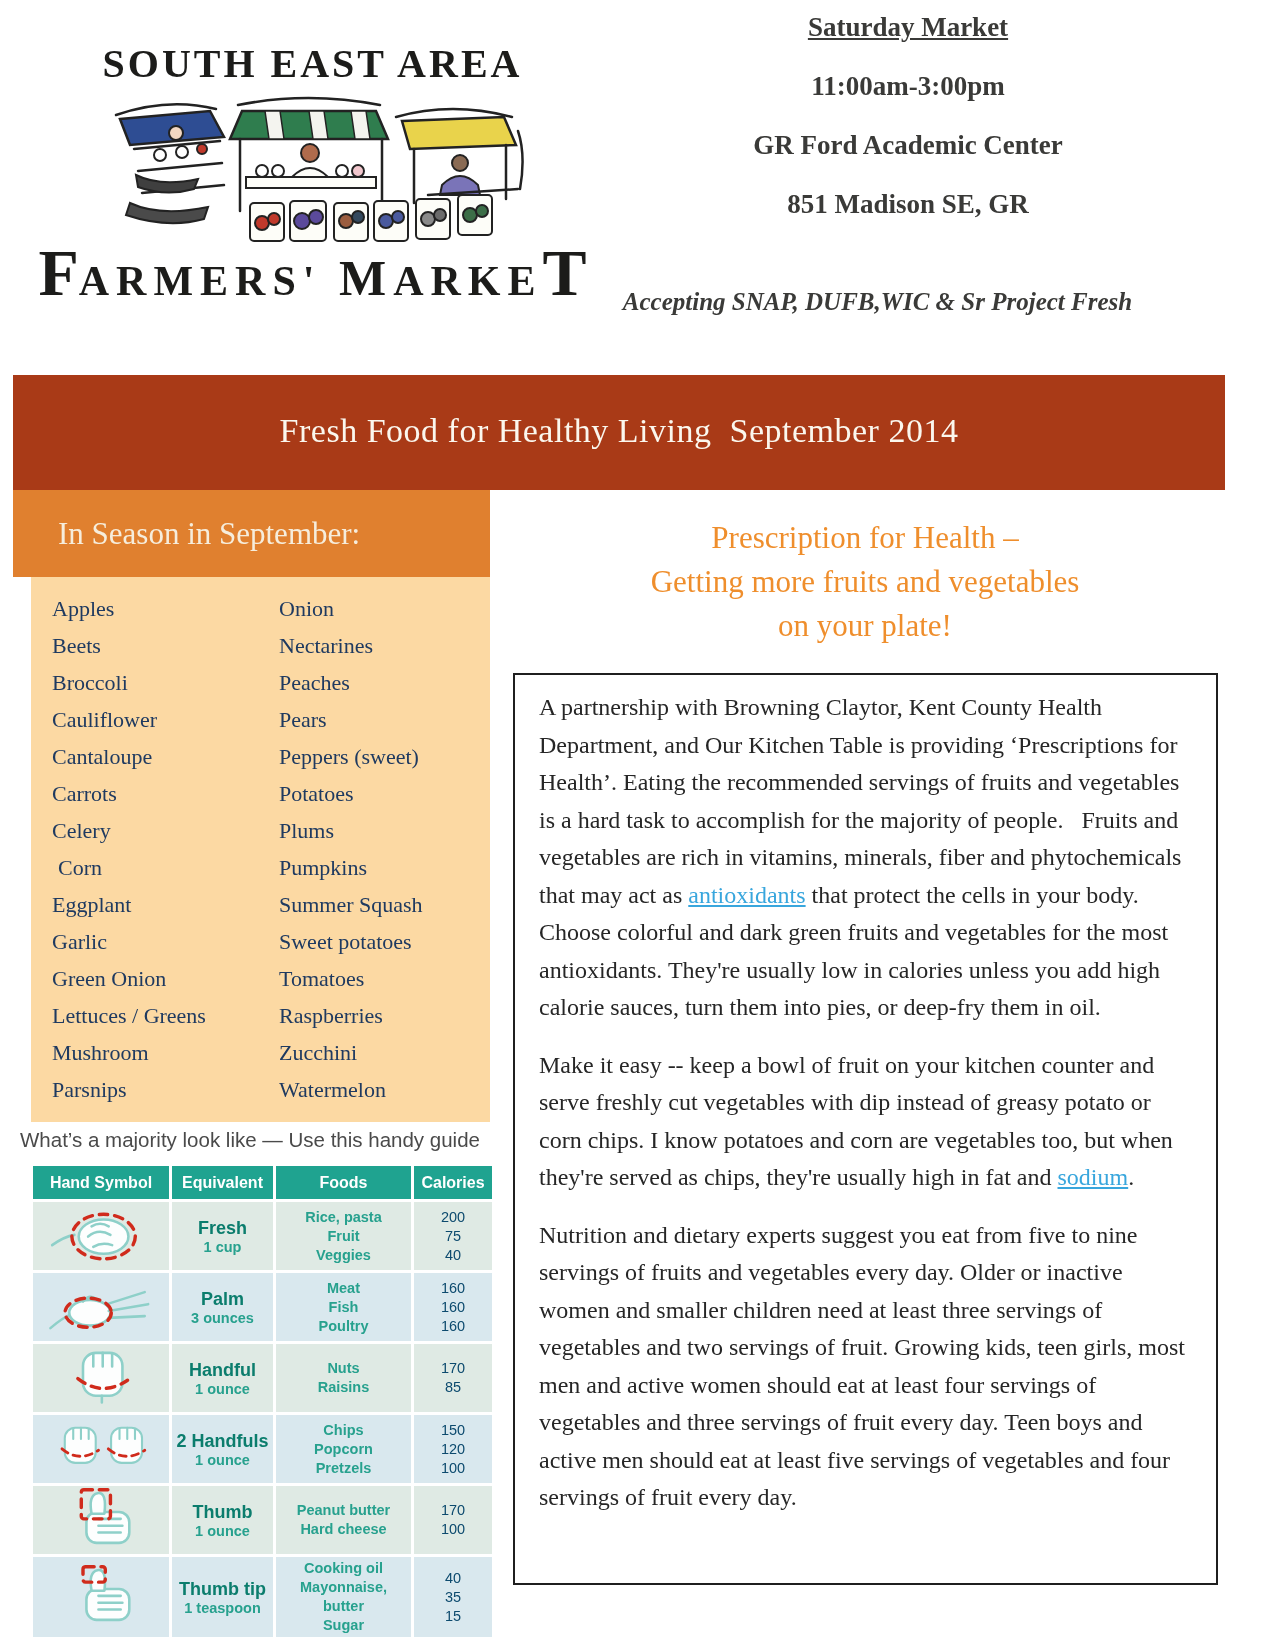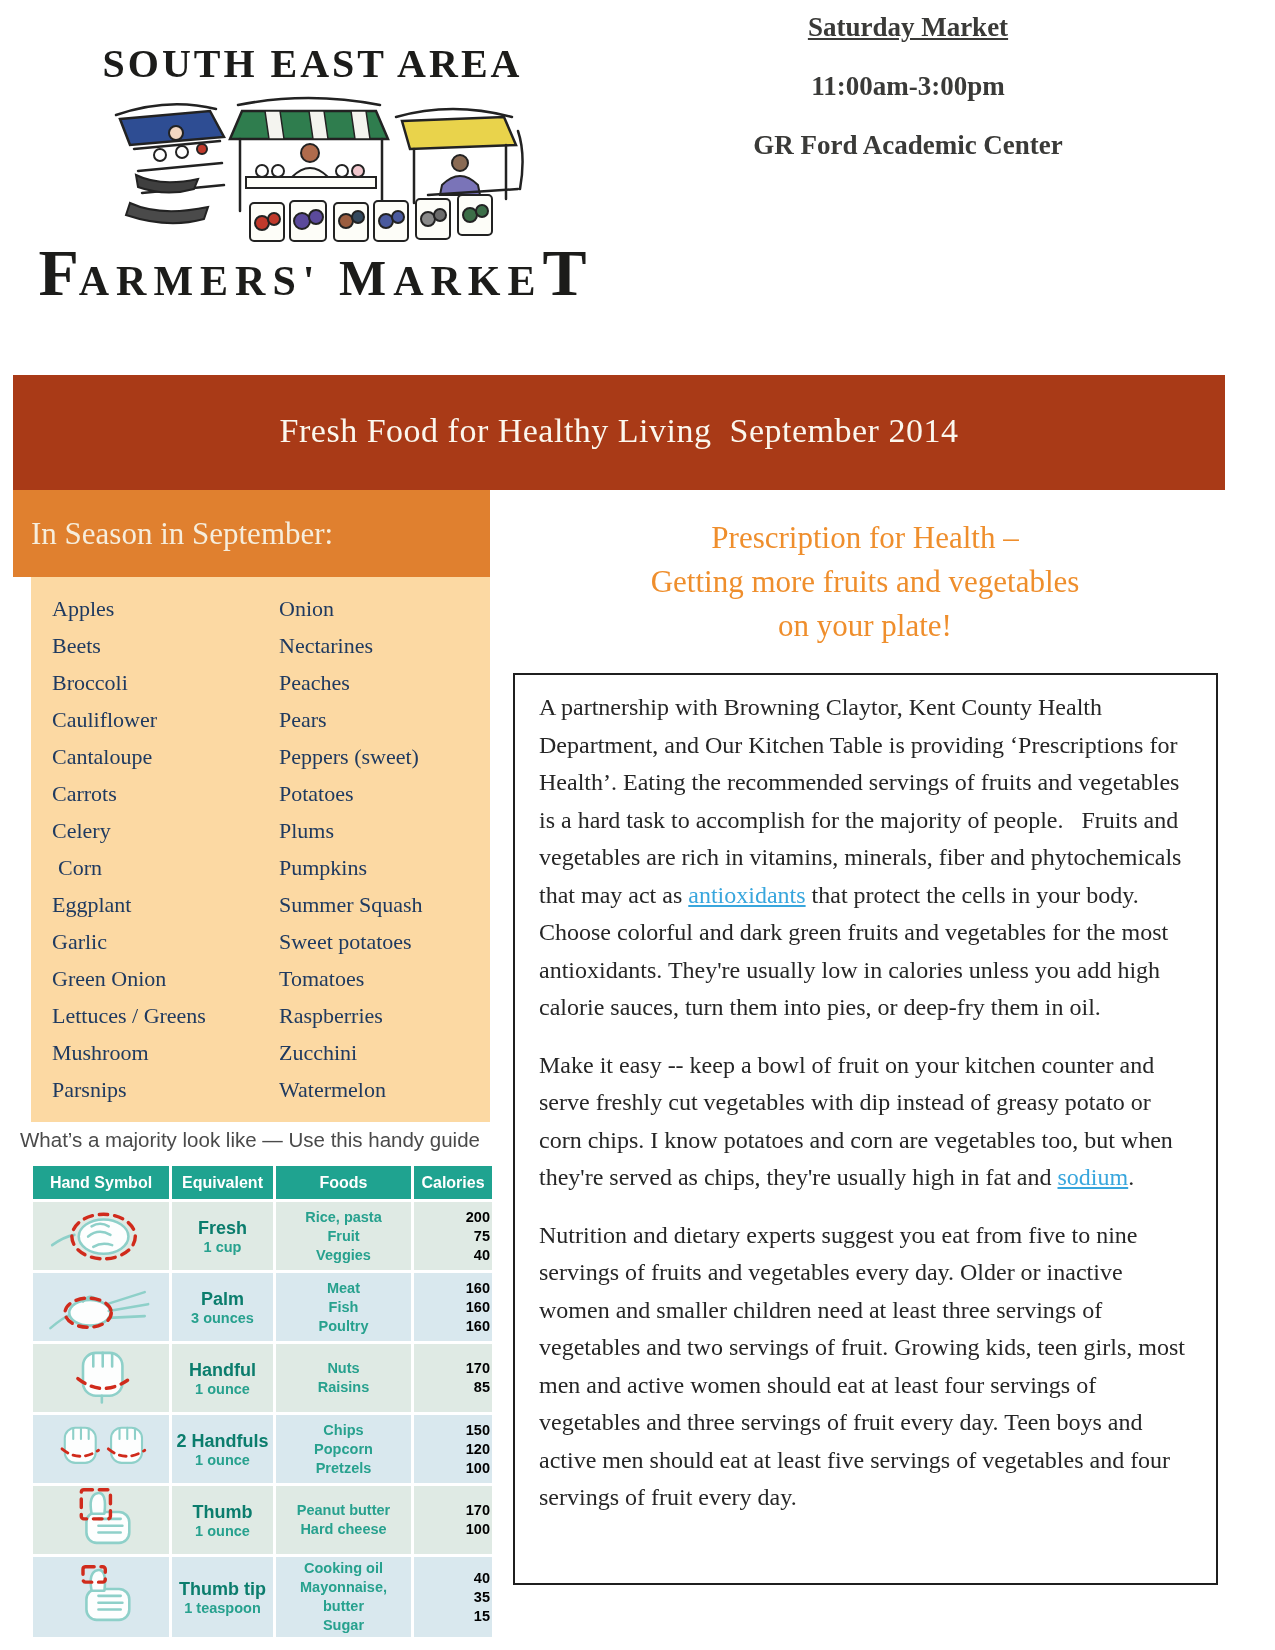--- a/index.html
+++ b/index.html
@@ -23,41 +23,41 @@
   .accepting{left:595px;top:288px;width:565px;text-align:center;color:#3a3a38;
              font-style:italic;font-weight:bold;font-size:25px;}
 
   
   .banner{left:13px;top:375px;width:1212px;height:115px;background:#a93a17;}
   .banner-title{width:100%;text-align:center;line-height:112px;color:#fbf7ee;font-size:34px;
                 white-space:pre-wrap;letter-spacing:0.5px;}
 
   
   .season-header{left:13px;top:490px;width:477px;height:87px;background:#e0802f;display:flex;align-items:center;
-                 box-sizing:border-box;padding-left:18px;color:#f6eddc;font-size:31px;}
+                 box-sizing:border-box;padding-left:45px;color:#f6eddc;font-size:31px;}
   .season-list{left:31px;top:577px;width:459px;height:545px;background:#fcd9a3;display:flex;
                box-sizing:border-box;padding:13px 0 0 21px;}
   .pcol1{width:227px;}
   .pcol2{width:200px;}
   .pitem{font-size:22px;line-height:37px;height:37px;color:#1f3a60;}
 
   
   .caption{left:20px;top:1128px;width:455px;font-family:"Liberation Sans",sans-serif;
            font-size:20.5px;color:#4a4a4a;white-space:nowrap;}
   .sg-table{left:30px;top:1163px;border-collapse:separate;border-spacing:3px;
             font-family:"Liberation Sans",sans-serif;}
   .sg-table th{background:#1fa390;color:#ffffff;font-size:16px;font-weight:bold;height:33px;padding:0 4px;}
   .sg-table td{text-align:center;vertical-align:middle;height:64px;padding:2px 2px;}
   .row-a td{background:#dfeae4;}
   .row-b td{background:#d9e8ee;}
   .c-hand{width:128px;}  .c-eq{width:93px;}  .c-foods{width:127px;}  .c-cal{width:70px;}
   .eq-name{font-size:18px;font-weight:bold;color:#0b7d6d;}
   .eq-amt{font-size:14.5px;font-weight:bold;color:#27a18e;}
   .food-line{font-size:14.5px;font-weight:bold;color:#27a18e;line-height:19px;}
-  .cal-line{font-size:14.5px;font-weight:bold;color:#000000;line-height:19px;text-align:right;}
+  .cal-line{font-size:14.5px;font-weight:normal;color:#0c4a6e;line-height:19px;}
 
   
   .article-heading{left:495px;top:516px;width:740px;text-align:center;color:#ef8e2c;
                    font-size:31px;line-height:44px;}
   .article-box{left:513px;top:673px;width:705px;height:912px;border:2px solid #1f1f1f;
                box-sizing:border-box;padding:14px 24px 0 24px;}
   .article-box p{margin:0 0 20px 0;font-size:24px;line-height:37.5px;color:#262626;white-space:pre-wrap;}
   .article-box a{color:#38a6dd;text-decoration:underline;}
 
   svg .sk{stroke:#222;stroke-width:2.5;fill:none;stroke-linecap:round;}
@@ -133,21 +133,23 @@
         <span class="md2">M</span>
         <span class="md">ARKE</span>
         <span class="lg">T</span>
     </div>
   </div>
 
   <div class="abs market-info">
     <div class="mi-line mi-title">Saturday Market</div>
     <div class="mi-line">11:00am-3:00pm</div>
     <div class="mi-line">GR Ford Academic Center</div>
-  </div>
+    <div class="mi-line">851 Madison SE, GR</div>
+  </div>
+  <div class="abs accepting">Accepting SNAP, DUFB,WIC &amp; Sr Project Fresh</div>
 
   <div class="abs banner">
     <div class="banner-title">Fresh Food for Healthy Living  September 2014</div>
   </div>
 
   <div class="abs season-header">In Season in September:</div>
   <div class="abs season-list">
     <div class="pcol1">
       <div class="pitem">Apples</div>
       <div class="pitem">Beets</div>

